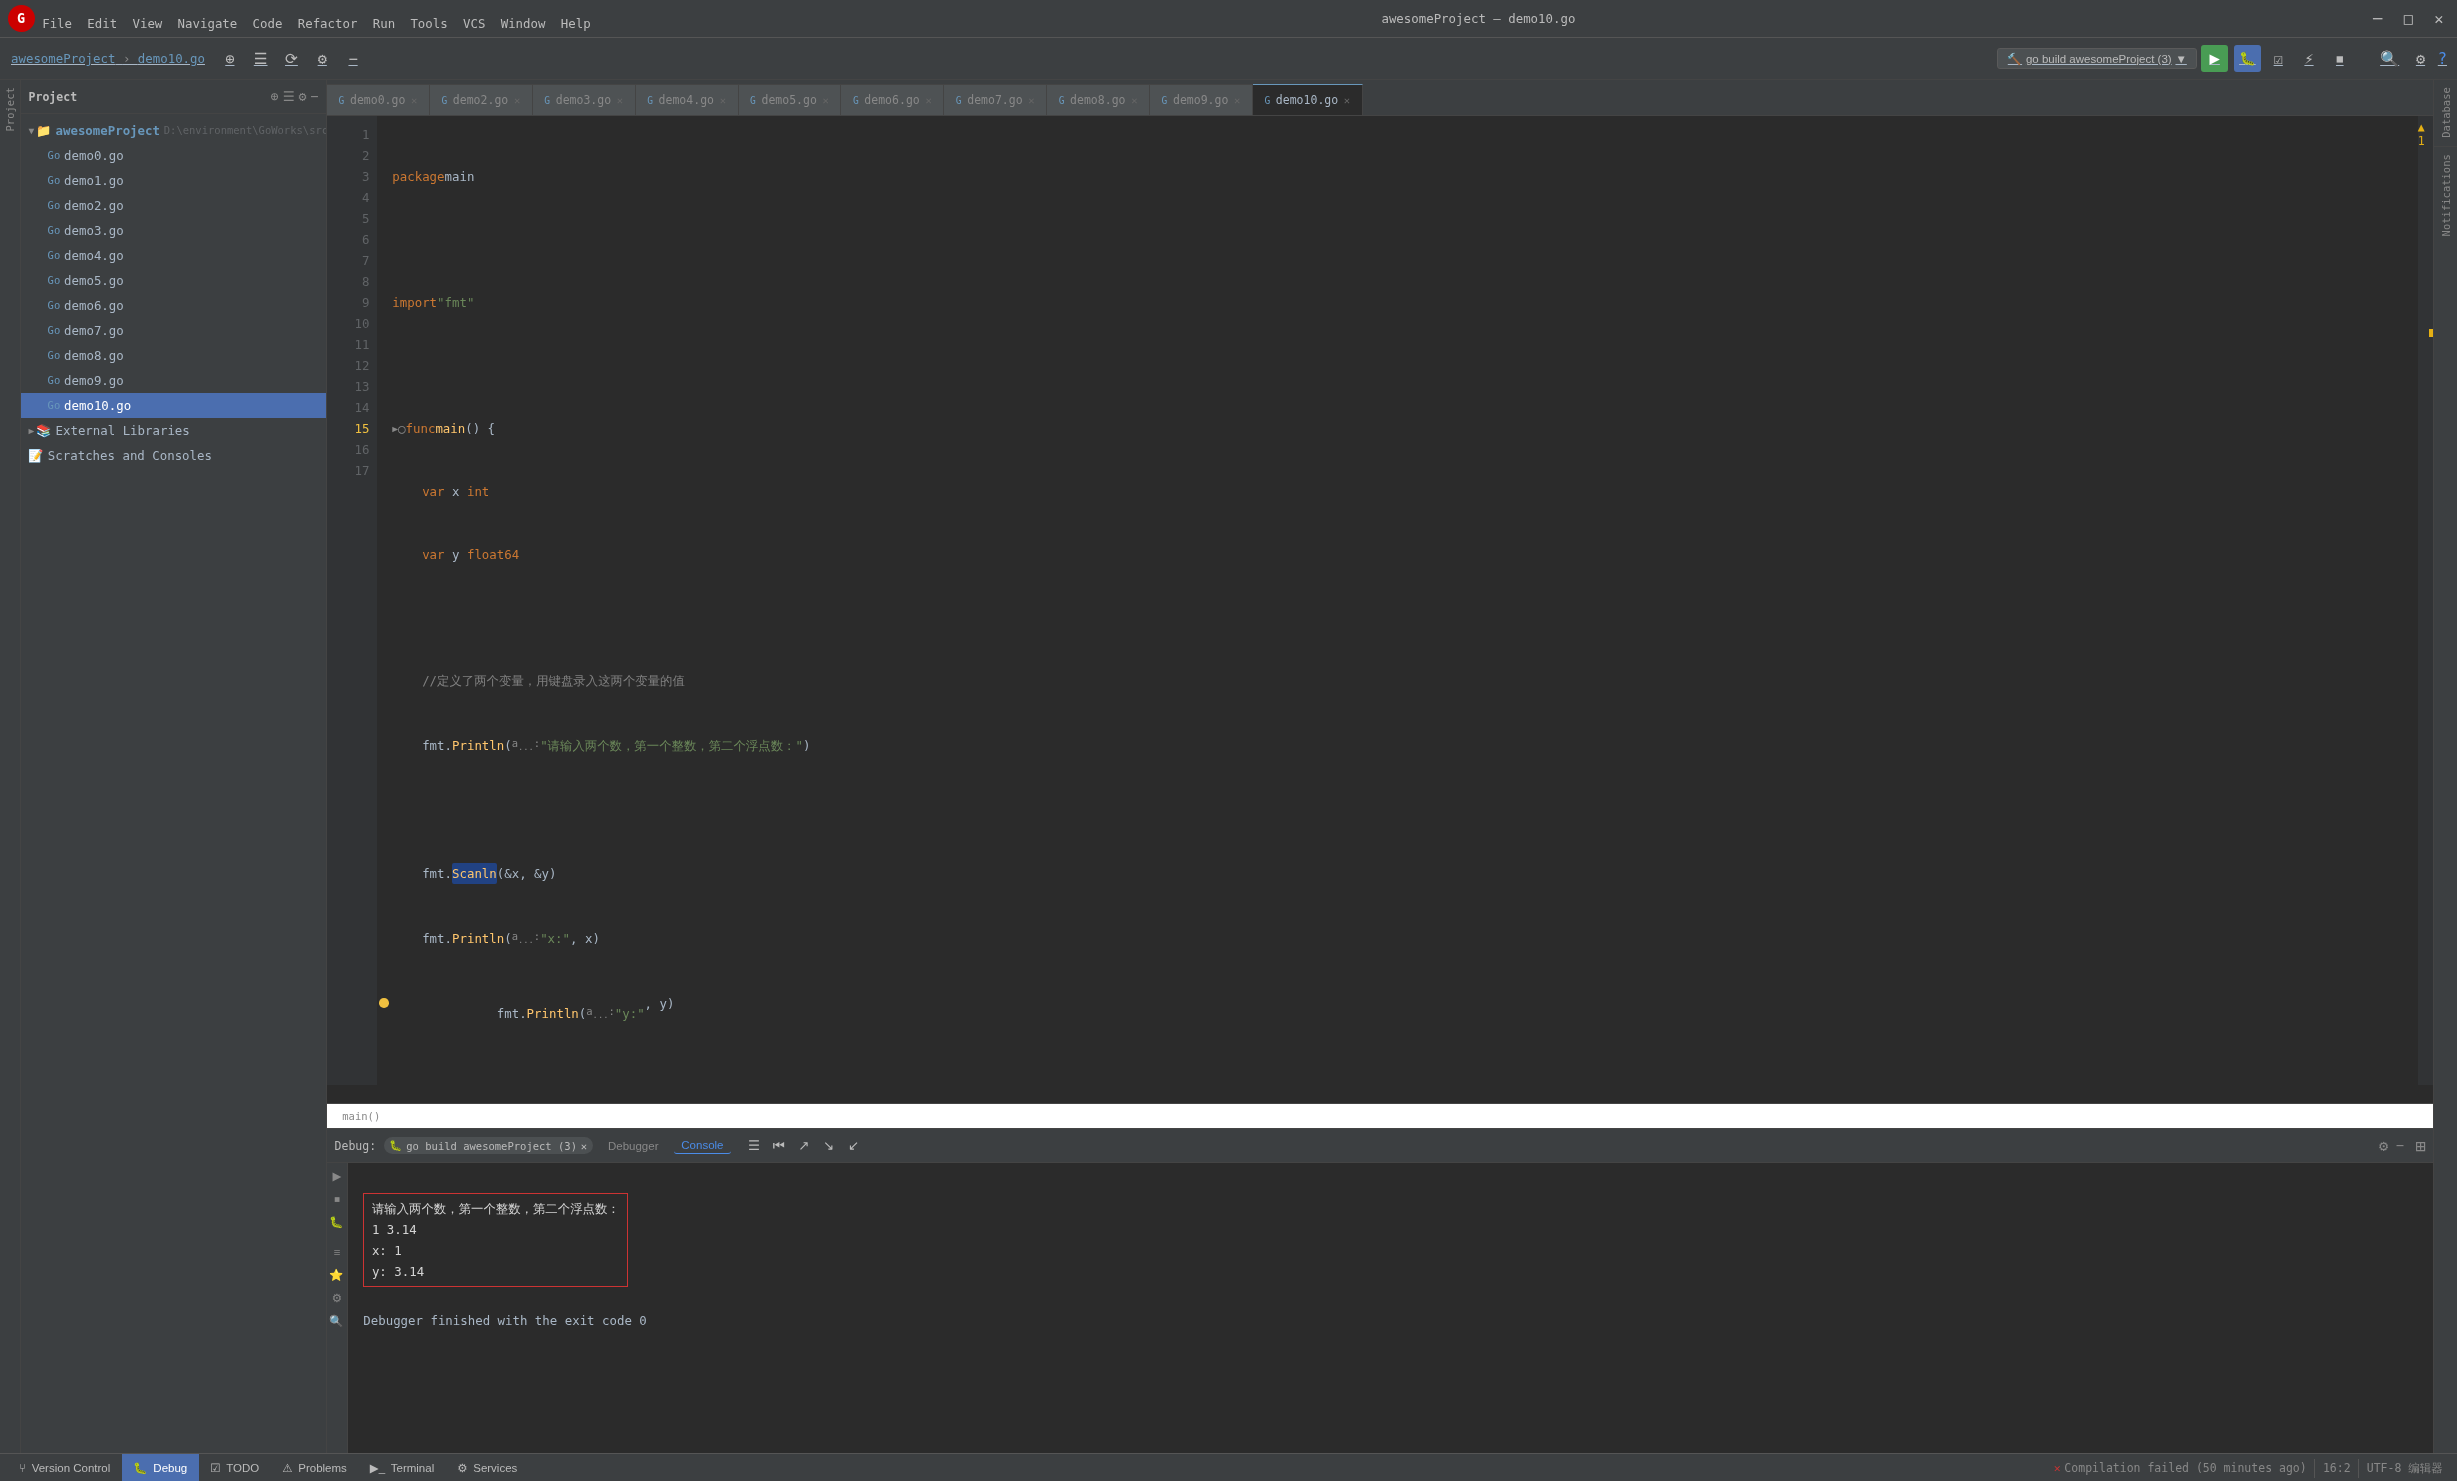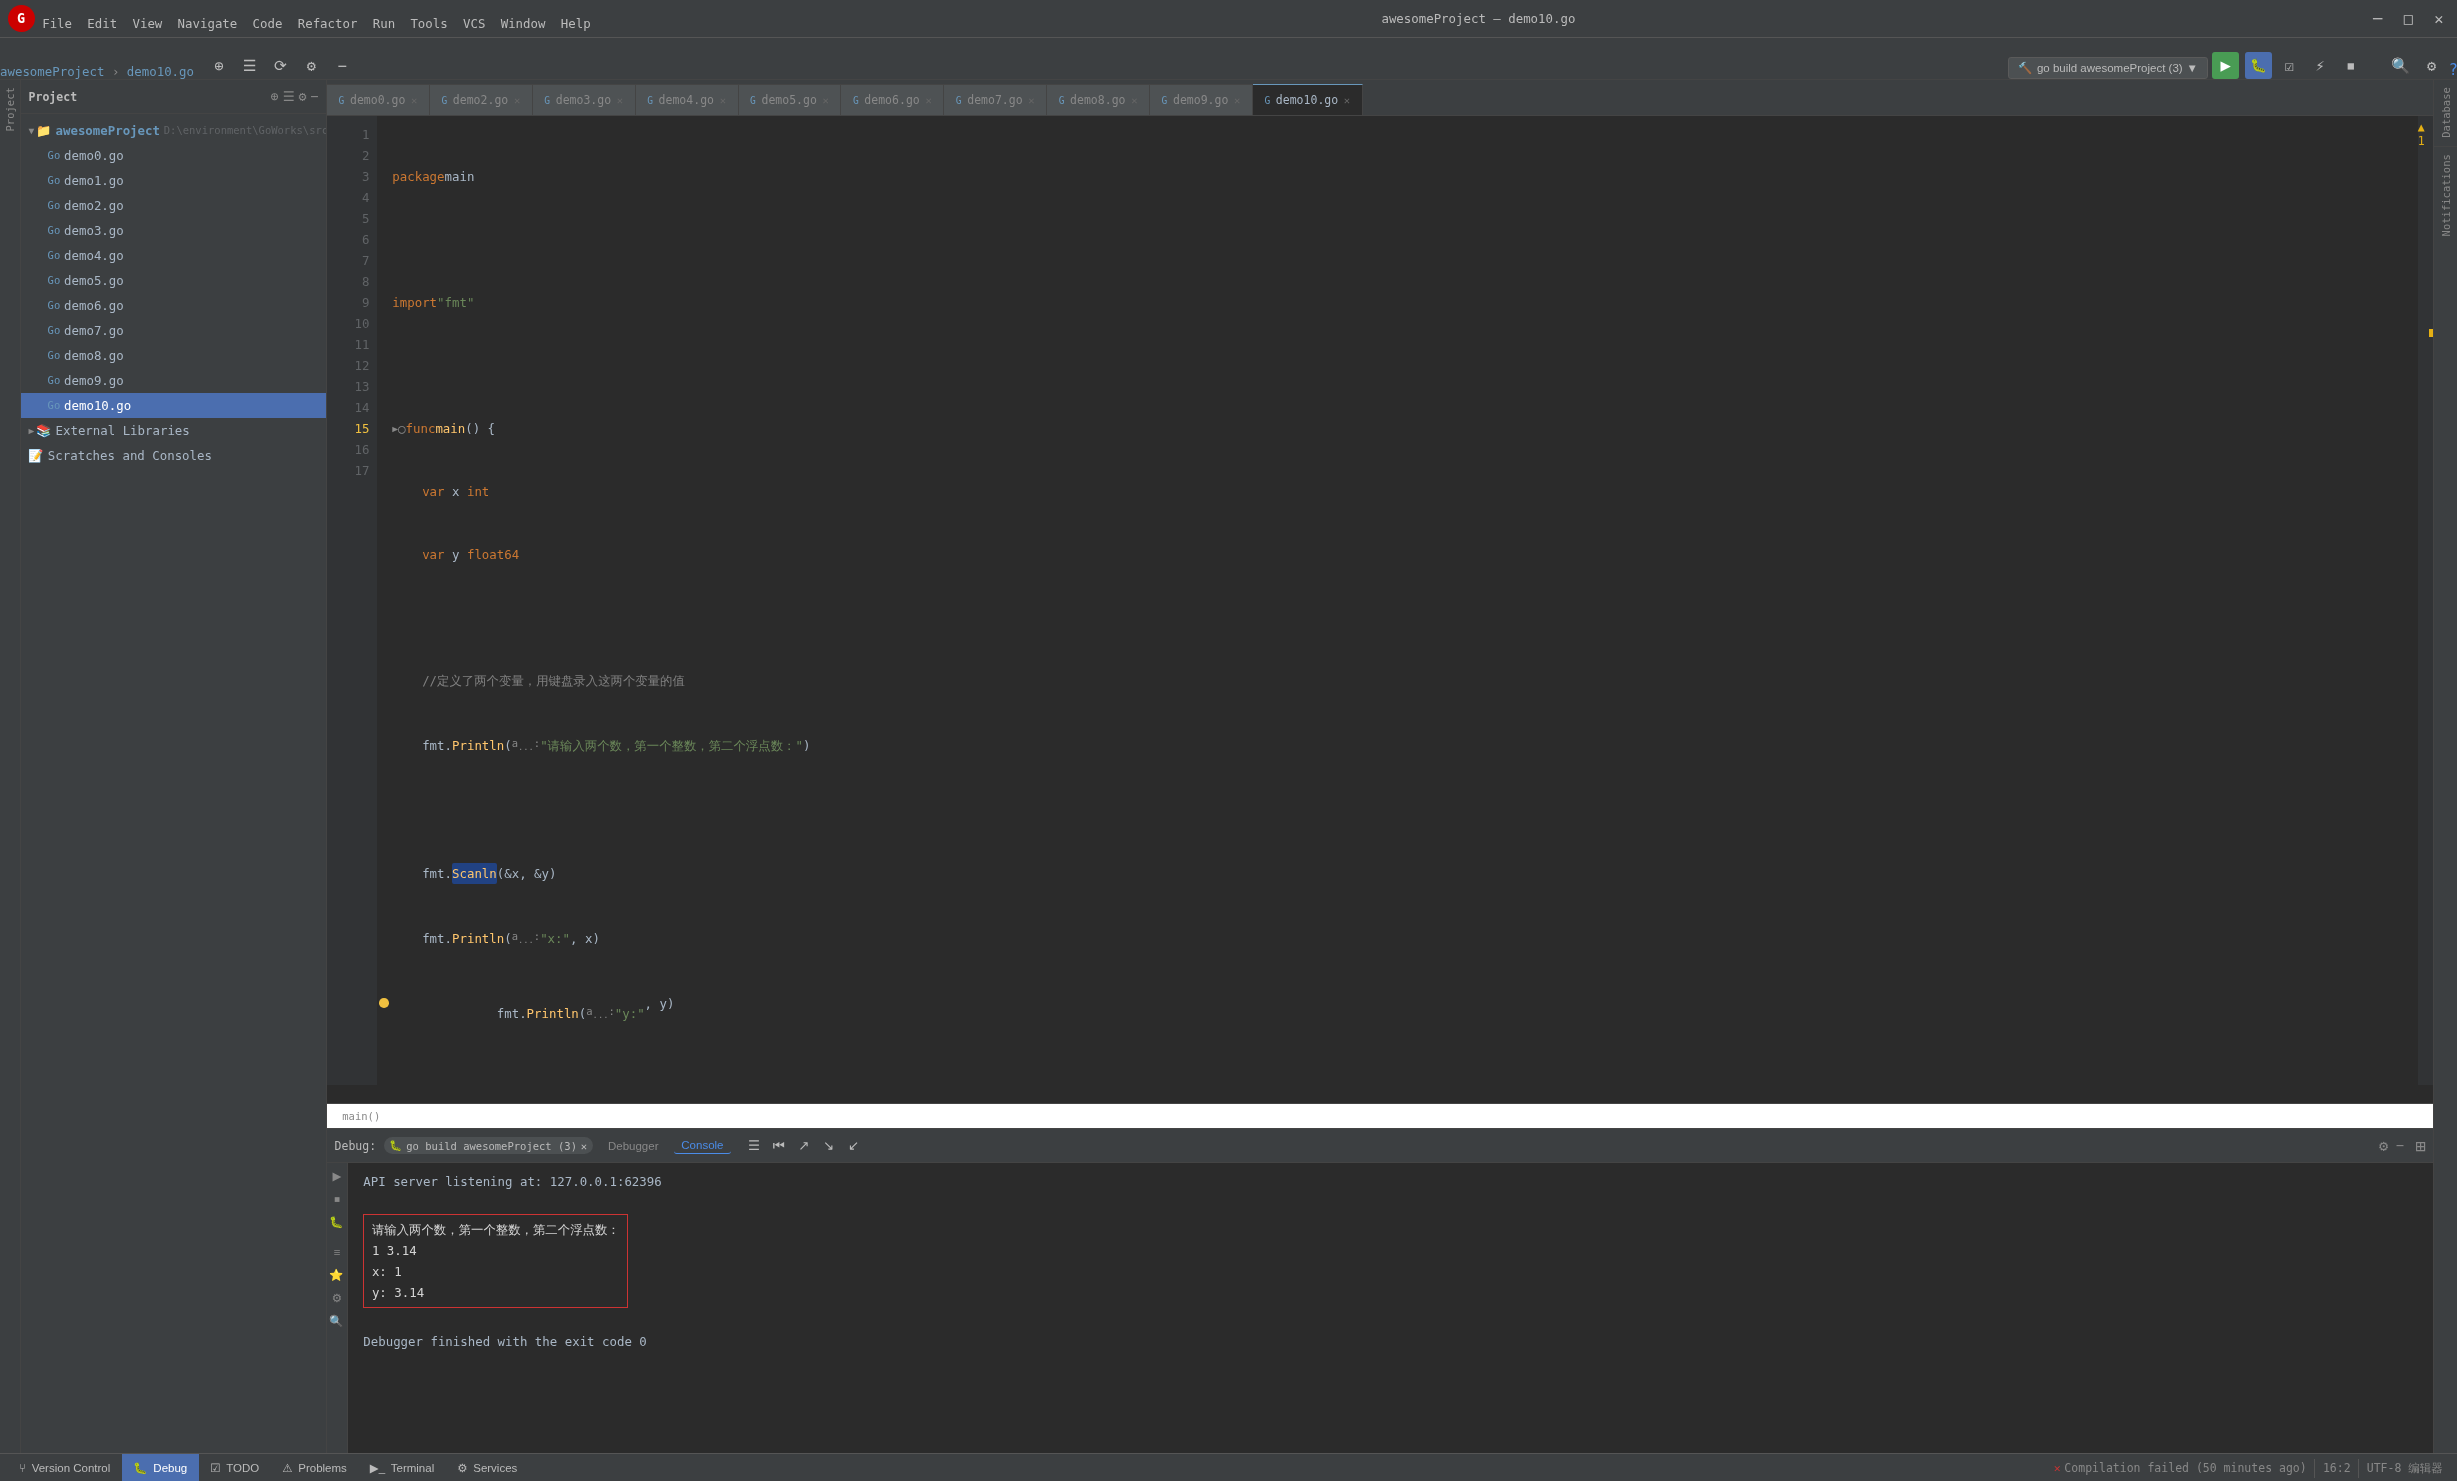--- a/index.html
+++ b/index.html
@@ -8,21 +8,21 @@
     
     .title-bar { height: 38px; background: #3c3f41; display: flex; align-items: center; padding: 0 7.6px; border-bottom: 1px solid #555; flex-shrink: 0; }
     .title-bar-logo { width: 27px; height: 27px; background: #cc0000; border-radius: 50%; display: flex; align-items: center; justify-content: center; color: white; font-size: 13.4px; font-weight: bold; margin-right: 7.6px; }
     .title-bar-menus { display: flex; gap: 15.3px; color: #bbb; font-size: 12.4px; }
     .title-bar-menus span { cursor: pointer; margin-top: 9px; }
     .title-center { flex: 1; text-align: center; color: #bbb; font-size: 12.4px; }
     .title-controls { display: flex; gap: 7.6px; color: #bbb; font-size: 15.3px; }
     .title-controls span { cursor: pointer; width: 23px; height: 23px; display: flex; align-items: center; justify-content: center; }
 
     
-    .toolbar { height: 42px; background: #3c3f41; display: flex; align-items: flex-end; padding: 0 0; border-bottom: 1px solid #444; flex-shrink: 0; gap: 3.8px; }
+    .toolbar { height: 42px; background: #3c3f41; display: flex; align-items: center; padding: 0 11px; border-bottom: 1px solid #444; flex-shrink: 0; gap: 3.8px; text-decoration: underline; }
     .toolbar-breadcrumb { color: #6897bb; font-size: 12.4px; margin-right: 7.6px; }
     .toolbar-breadcrumb .sep { color: #888; }
     .toolbar-spacer { flex: 1; }
     .toolbar-btn { background: #4c5052; border: 1px solid #5a5a5a; color: #bbb; padding: 2.9px 9.6px; border-radius: 2.9px; cursor: pointer; font-size: 11.5px; display: flex; align-items: center; gap: 3.8px; }
     .toolbar-run-btn { background: #499c54; border: none; color: white; width: 27px; height: 27px; border-radius: 2.9px; cursor: pointer; display: flex; align-items: center; justify-content: center; font-size: 13.4px; }
     .toolbar-icon-btn { background: none; border: none; color: #bbb; width: 27px; height: 27px; cursor: pointer; display: flex; align-items: center; justify-content: center; font-size: 15.3px; }
 
     
     .main-area { display: flex; flex: 1; overflow: hidden; }
 
@@ -389,21 +389,20 @@
           <button class="debug-side-btn">▶</button>
           <button class="debug-side-btn">⏹</button>
           <button class="debug-side-btn active">🐛</button>
           <button class="debug-side-btn" style="margin-top:7.6px;">≡</button>
           <button class="debug-side-btn">⭐</button>
           <button class="debug-side-btn">⚙</button>
           <button class="debug-side-btn">🔍</button>
         </div>
 
         <div class="debug-output">
-          <pre class="debug-line">API server listening at: 127.0.0.1:62396</pre>
           <pre class="debug-line">&nbsp;</pre>
           <div style="display:inline-block;border:1.9px solid #cc3333;padding:3.8px 7.6px;margin:1.9px 0;">
             <pre class="debug-line" style="color:#d4d4d4;">请输入两个数，第一个整数，第二个浮点数：</pre>
             <pre class="debug-line" style="color:#d4d4d4;">1 3.14</pre>
             <pre class="debug-line" style="color:#d4d4d4;">x: 1</pre>
             <pre class="debug-line" style="color:#d4d4d4;">y: 3.14</pre>
           </div>
           <pre class="debug-line">&nbsp;</pre>
           <pre class="debug-line">Debugger finished with the exit code 0</pre>
         </div>

